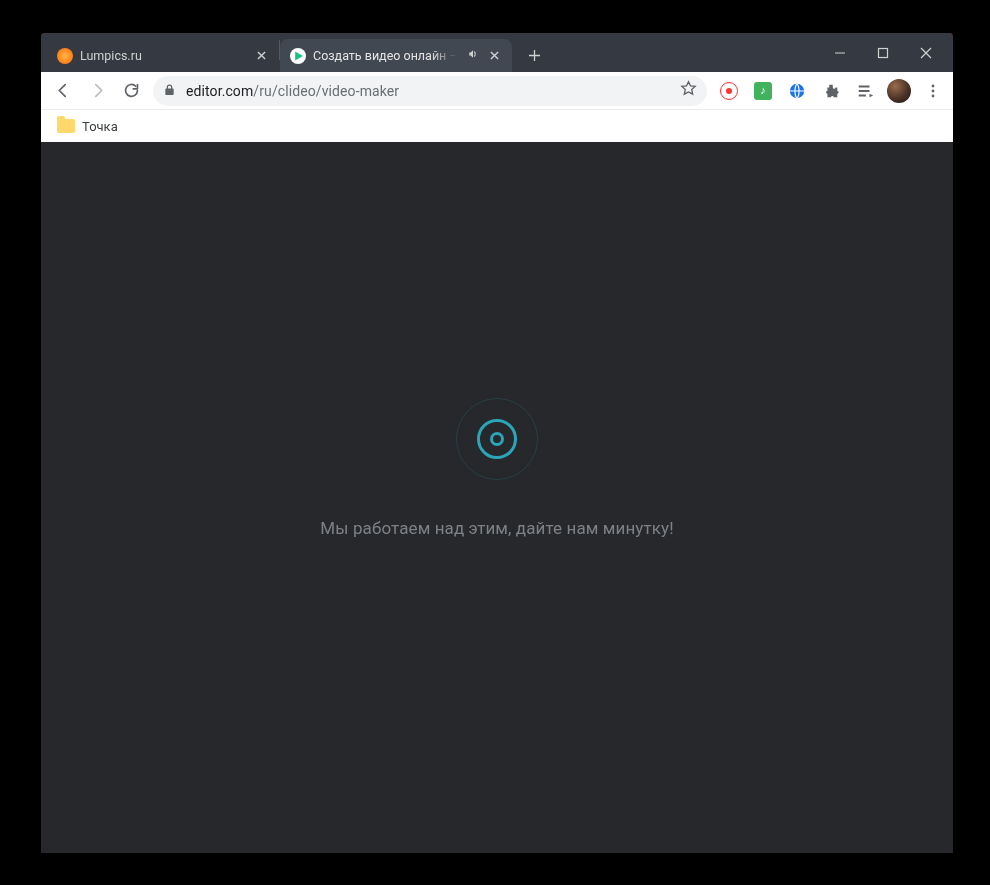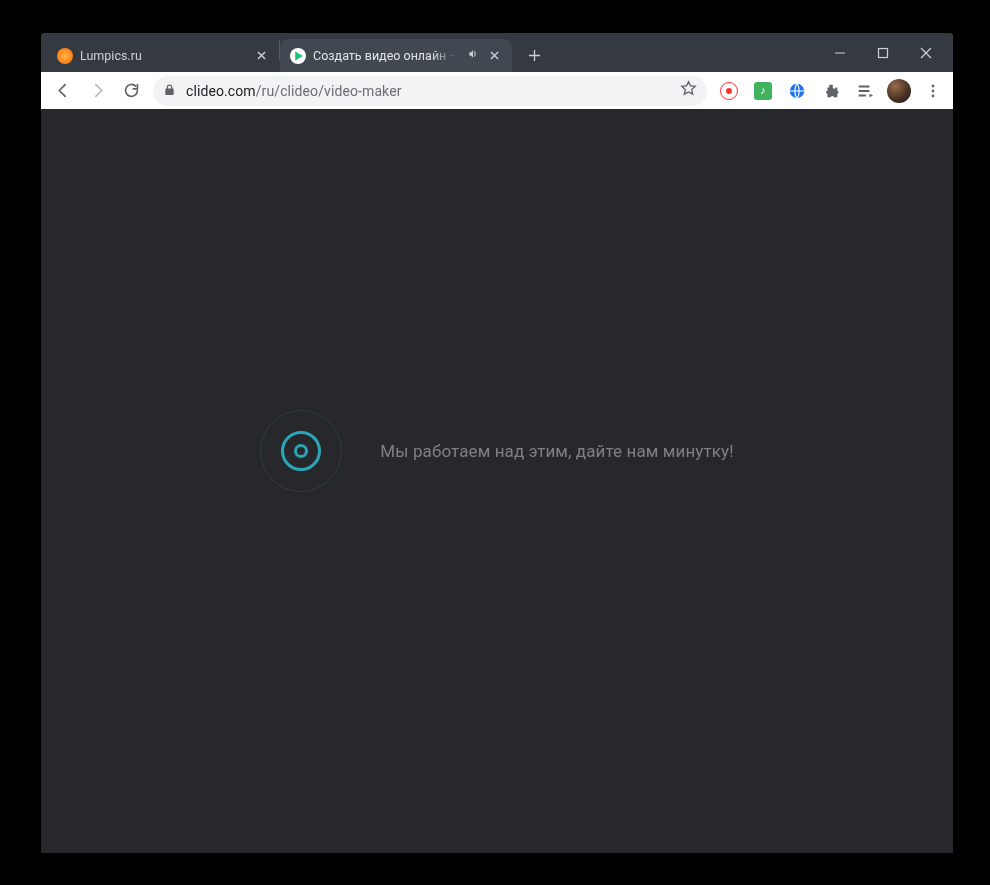--- a/index.html
+++ b/index.html
@@ -61,21 +61,21 @@
   .menu-dots svg { width:16px; height:16px; fill:#5f6368; }
 
   
   .bookmarkbar { height: 33px; background:#ffffff; border-top:1px solid #ebebeb; display:flex; align-items:center; padding:0 10px; gap:8px; font-size:13px; color:#3c4043; }
   .bm-folder { display:flex; align-items:center; gap:7px; padding:4px 6px; border-radius:4px; }
   .folder-icon { width:18px; height:14px; background:#ffd86b; border-radius:2px; position:relative; }
   .folder-icon::before { content:""; position:absolute; left:0; top:-3px; width:8px; height:4px; background:#ffd86b; border-radius:2px 2px 0 0; }
 
   
   .page { flex:1; background:#26282b; position:relative; display:flex; flex-direction:column; align-items:center; justify-content:center; }
-  .loader-wrap { display:flex; align-items:center; gap:38px; transform: translateY(-30px); }
+  .loader-wrap { display:flex; flex-direction:column; align-items:center; gap:38px; transform: translateY(-30px); }
   .spinner { width:82px; height:82px; position:relative; }
   .spinner .ring-outer { position:absolute; left:0; top:0; width:82px; height:82px; border-radius:50%; border:1px solid rgba(60,170,190,.18); }
   .spinner .ring-mid { position:absolute; left:50%; top:50%; width:40px; height:40px; transform:translate(-50%,-50%); border-radius:50%; border:3px solid #2aa6b8; }
   .spinner .ring-inner { position:absolute; left:50%; top:50%; width:14px; height:14px; transform:translate(-50%,-50%); border-radius:50%; border:3px solid #2aa6b8; }
   .loading-text { font-size:17px; color:#7d8085; letter-spacing:.1px; text-align:center; }
 </style>
 </head>
 <body>
 
 <div class="window">
@@ -162,21 +162,21 @@
         </svg>
     </div>
 
     <div class="omnibox">
       <span class="lock-icon">
         <svg viewBox="0 0 14 14">
             <path d="M4 6V4.5a3 3 0 0 1 6 0V6h.6c.5 0 .9.4.9.9v5.2c0 .5-.4.9-.9.9H3.4a.9.9 0 0 1-.9-.9V6.9c0-.5.4-.9.9-.9H4zm1.4 0h3.2V4.5a1.6 1.6 0 0 0-3.2 0V6z"></path>
           </svg>
       </span>
       <span class="url">
-        <span class="host">clideo.com</span>
+        <span class="host">editor.com</span>
           <span class="path">/ru/clideo/video-maker</span>
       </span>
       <span class="star-icon">
         <svg viewBox="0 0 20 20">
             <path d="M10 2l2.4 5 5.4.5-4 3.7 1.1 5.4L10 14l-4.9 2.6 1.1-5.4-4-3.7 5.4-.5z"></path>
           </svg>
       </span>
     </div>
 
     <div class="ext-row">
@@ -209,20 +209,26 @@
       <div class="ext-btn menu-dots">
         <svg viewBox="0 0 16 16">
             <circle cx="8" cy="3" r="1.4"></circle>
             <circle cx="8" cy="8" r="1.4"></circle>
             <circle cx="8" cy="13" r="1.4"></circle>
           </svg>
       </div>
     </div>
   </div>
 
+  <div class="bookmarkbar">
+    <div class="bm-folder">
+      <span class="folder-icon"></span>
+      <span>Точка</span>
+    </div>
+  </div>
 
   <div class="page">
     <div class="loader-wrap">
       <div class="spinner">
         <div class="ring-outer"></div>
         <div class="ring-mid"></div>
         <div class="ring-inner"></div>
       </div>
       <div class="loading-text">Мы работаем над этим, дайте нам минутку!</div>
     </div>

